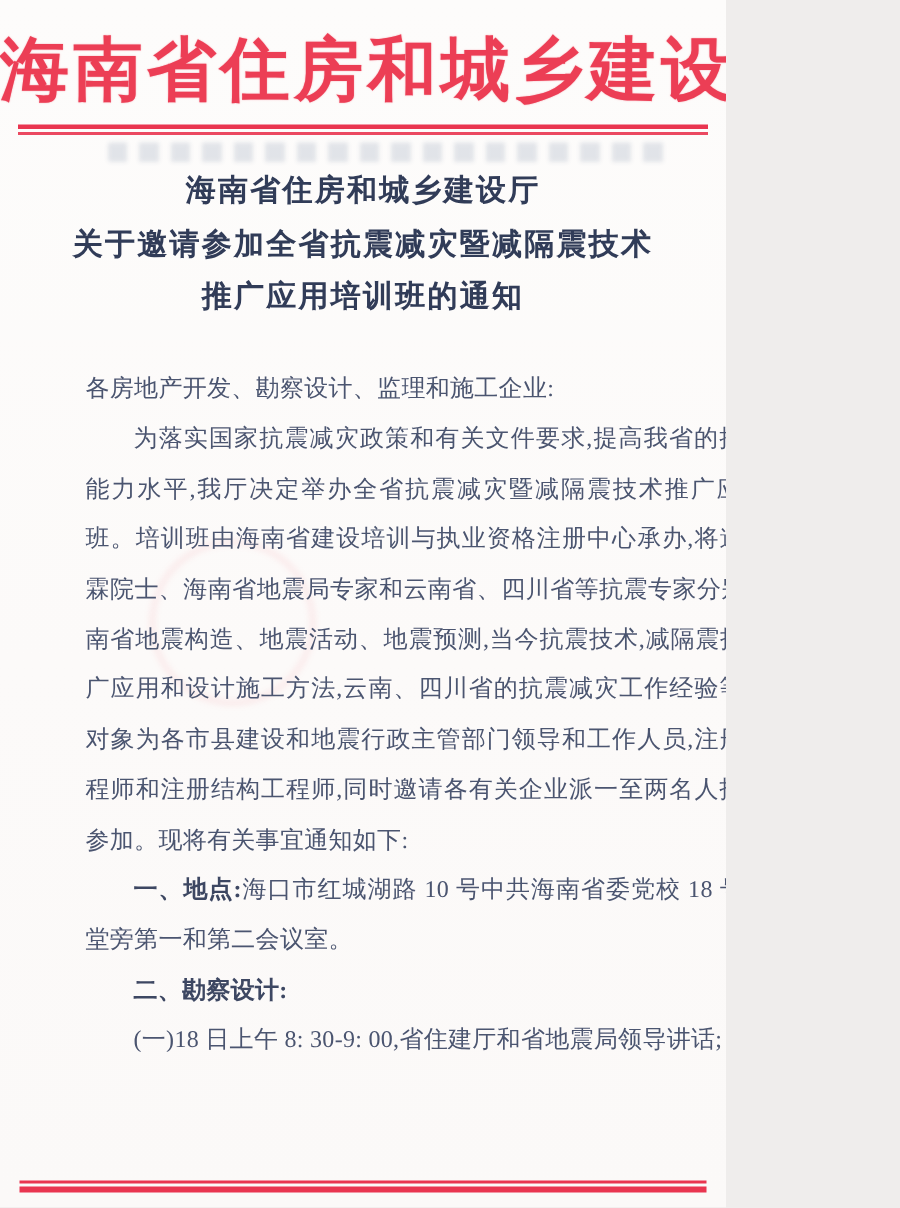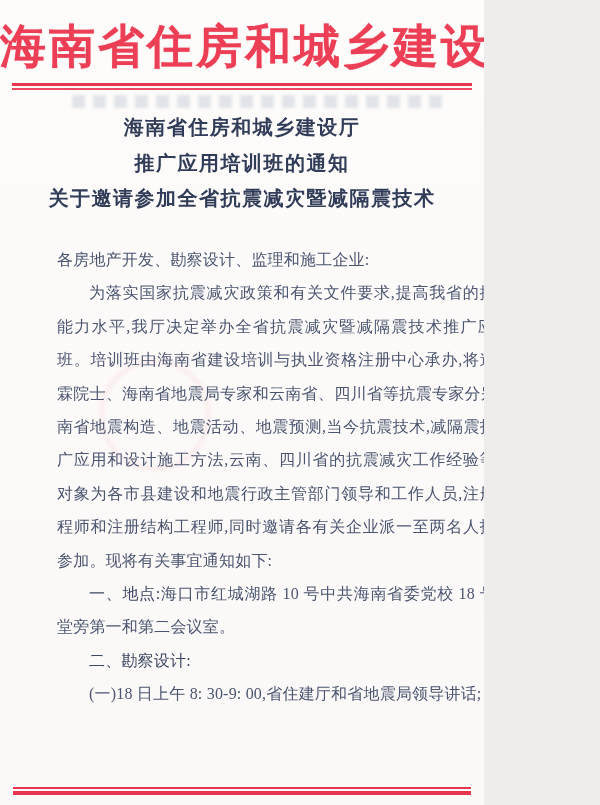--- a/index.html
+++ b/index.html
@@ -71,21 +71,21 @@
     width: 489px;
     font-size: 16px;
     line-height: 33.4px;
     letter-spacing: 0.2px;
     color: #4b5570;
     text-align: justify;
     text-justify: inter-ideograph;
   }
   .body-text p { margin: 0; }
   .indent { text-indent: 2em; }
-  .sec-head { font-weight: normal; color: #3d4762; }
+  .sec-head { font-weight: bold; color: #3d4762; }
 
   .page-number {
     position: absolute;
     top: 769px; left: 503px;
     font-size: 14px;
     letter-spacing: 3px;
     color: #949aa8;
   }
 </style>
 </head>
@@ -96,22 +96,22 @@
   <div class="agency-letterhead">海南省住房和城乡建设厅</div>
 
   <div class="rule rule-top-a"></div>
   <div class="rule rule-top-b"></div>
 
   <div class="ghost-row"></div>
   <div class="seal-ghost"></div>
 
   <div class="doc-title">
     <div>海南省住房和城乡建设厅</div>
+    <div>关于邀请参加全省抗震减灾暨减隔震技术</div>
     <div>推广应用培训班的通知</div>
-    <div>关于邀请参加全省抗震减灾暨减隔震技术</div>
   </div>
 
   <div class="body-text">
     <p>各房地产开发、勘察设计、监理和施工企业:</p>
     <p class="indent">为落实国家抗震减灾政策和有关文件要求,提高我省的抗震减灾能力水平,我厅决定举办全省抗震减灾暨减隔震技术推广应用培训班。培训班由海南省建设培训与执业资格注册中心承办,将邀请周福霖院士、海南省地震局专家和云南省、四川省等抗震专家分别讲解海南省地震构造、地震活动、地震预测,当今抗震技术,减隔震技术的推广应用和设计施工方法,云南、四川省的抗震减灾工作经验等。培训对象为各市县建设和地震行政主管部门领导和工作人员,注册岩土工程师和注册结构工程师,同时邀请各有关企业派一至两名人技术人员参加。现将有关事宜通知如下:</p>
     <p class="indent"><span class="sec-head">一、地点:</span><span>海口市红城湖路 10 号中共海南省委党校 18 号楼大礼堂旁第一和第二会议室。</span></p>
     <p class="indent sec-head">二、勘察设计:</p>
     <p class="indent">(一)18 日上午 8: 30-9: 00,省住建厅和省地震局领导讲话;</p>
   </div>
 

